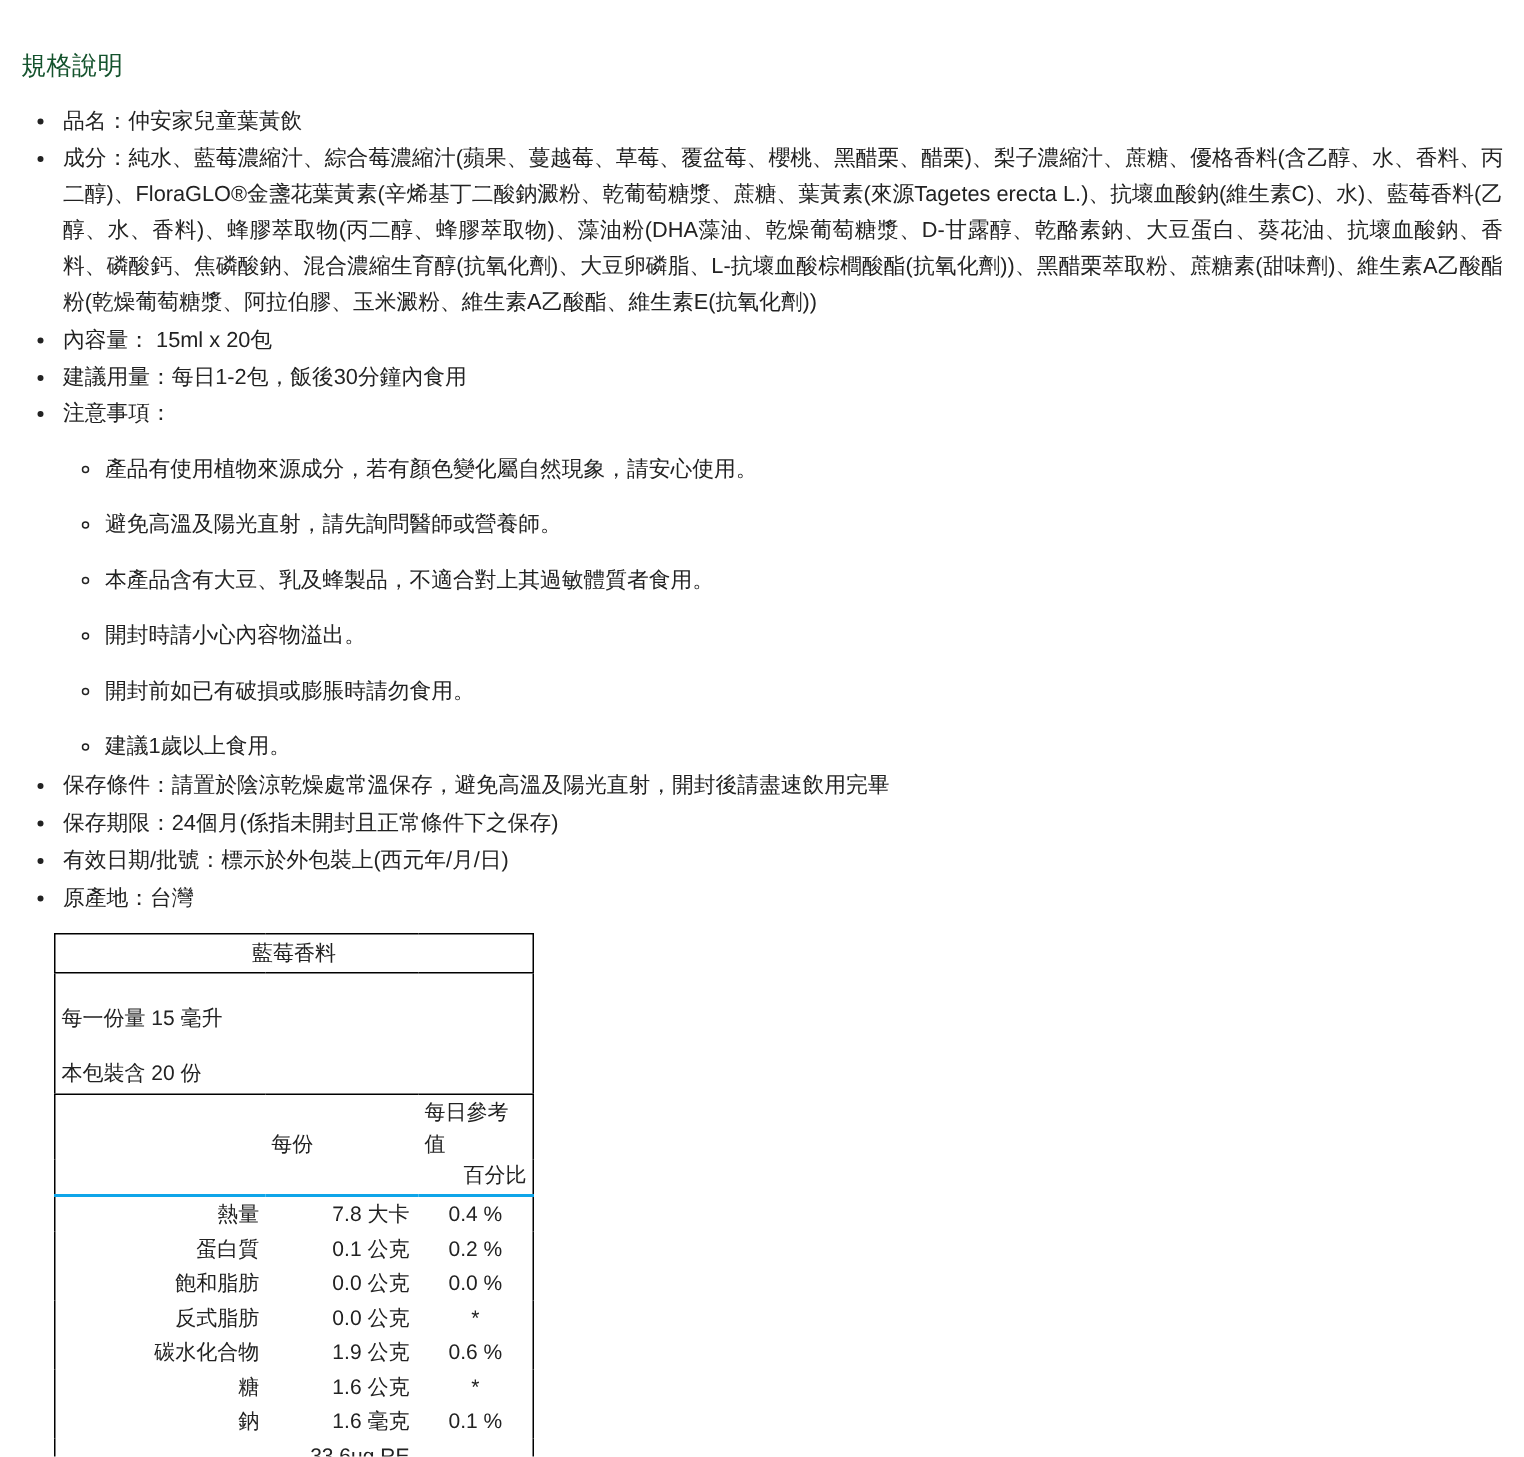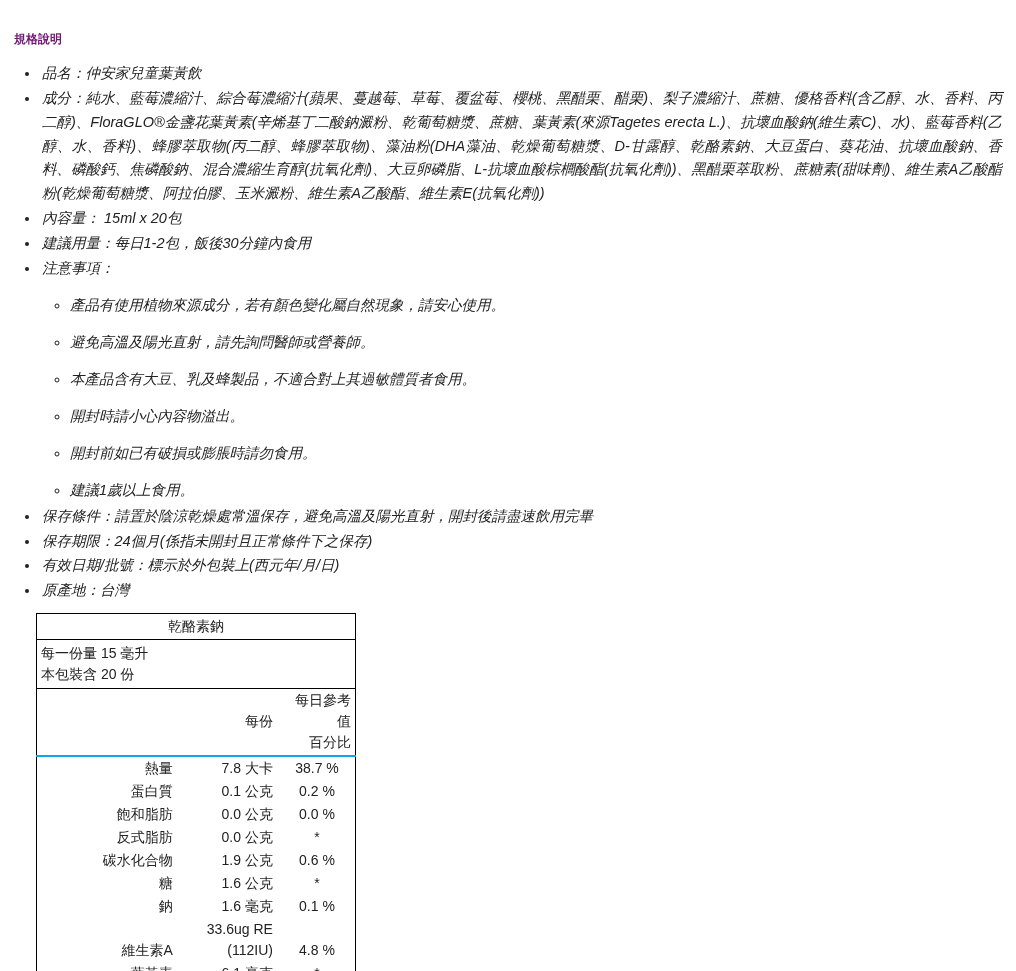--- a/index.html
+++ b/index.html
@@ -14,35 +14,34 @@
     color: #222222;
     font-size: 14.5px;
     line-height: 1.65;
     -webkit-font-smoothing: antialiased;
   }
   .page {
     padding: 30px 14px 0 14px;
     box-sizing: border-box;
   }
   .spec-title {
-    font-size: 12px;
-    font-weight: bold;
-    color: #701a75;
+    font-size: 17px;
+    font-weight: normal;
+    color: #14532d;
     margin: 0 0 12px 0;
     padding: 0;
   }
   ul.lvl1 {
     margin: 0;
     padding-left: 26px;
     list-style-type: disc;
   }
   ul.lvl1 > li {
     margin: 0 0 1px 0;
     padding-left: 2px;
-    font-style: italic;
   }
   ul.lvl2 {
     margin: 2px 0 2px 0;
     padding-left: 28px;
     list-style-type: circle;
   }
   ul.lvl2 > li {
     margin: 13px 0 1px 0;
   }
   .ingredients {
@@ -67,23 +66,23 @@
   .nt-head {
     text-align: center;
     border-bottom: 1px solid #000;
     padding: 2px 0 2px 0 !important;
   }
   .nt-serv {
     border-bottom: 1px solid #000;
     padding-top: 3px !important;
     padding-bottom: 3px !important;
   }
-  .nt-serv div { white-space: nowrap; }
+  .nt-serv div { white-space: nowrap; margin-top: 16px; }
   .nt-colhead-row td {
-    text-align: right;
+    text-align: left;
     padding-bottom: 0 !important;
   }
   .nt-colhead-row .c2 { padding-right: 6px; }
   .nt-sub-row td {
     text-align: right;
     border-bottom: 2px solid #0ea5e9;
     padding-top: 0 !important;
     padding-bottom: 2px !important;
   }
   .nt-row td.name { text-align: right; }
@@ -149,21 +148,21 @@
 
   <div class="nutri-wrap">
     <table class="nutri">
       <colgroup>
         <col class="colw-name">
           <col class="colw-val">
           <col class="colw-pct">
       </colgroup>
       <tbody>
         <tr>
-          <td class="nt-head" colspan="3">乾酪素鈉</td>
+          <td class="nt-head" colspan="3">藍莓香料</td>
         </tr>
         <tr>
           <td class="nt-serv" colspan="3">
             <div>每一份量 15 毫升</div>
             <div>本包裝含 20 份</div>
           </td>
         </tr>
         <tr class="nt-colhead-row">
           <td></td>
           <td class="c2">每份</td>
@@ -171,21 +170,21 @@
         </tr>
         <tr class="nt-sub-row">
           <td></td>
           <td></td>
           <td>百分比</td>
         </tr>
 
         <tr class="nt-row">
           <td class="name">熱量</td>
           <td class="val">7.8 大卡</td>
-          <td class="pct">38.7 %</td>
+          <td class="pct">0.4 %</td>
         </tr>
         <tr class="nt-row">
           <td class="name">蛋白質</td>
           <td class="val">0.1 公克</td>
           <td class="pct">0.2 %</td>
         </tr>
         <tr class="nt-row">
           <td class="name indent1">飽和脂肪</td>
           <td class="val">0.0 公克</td>
           <td class="pct">0.0 %</td>

